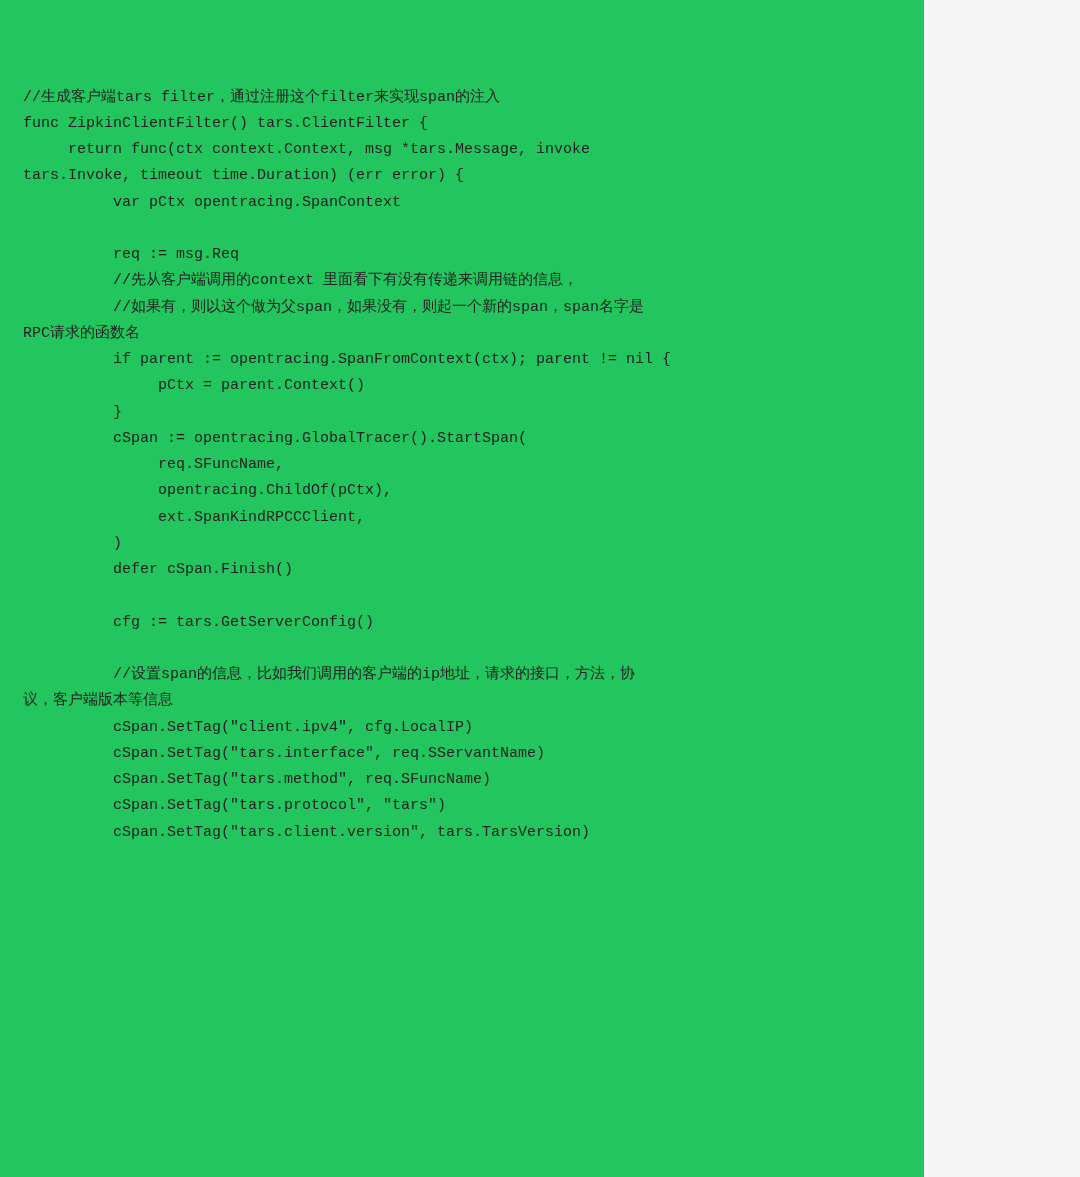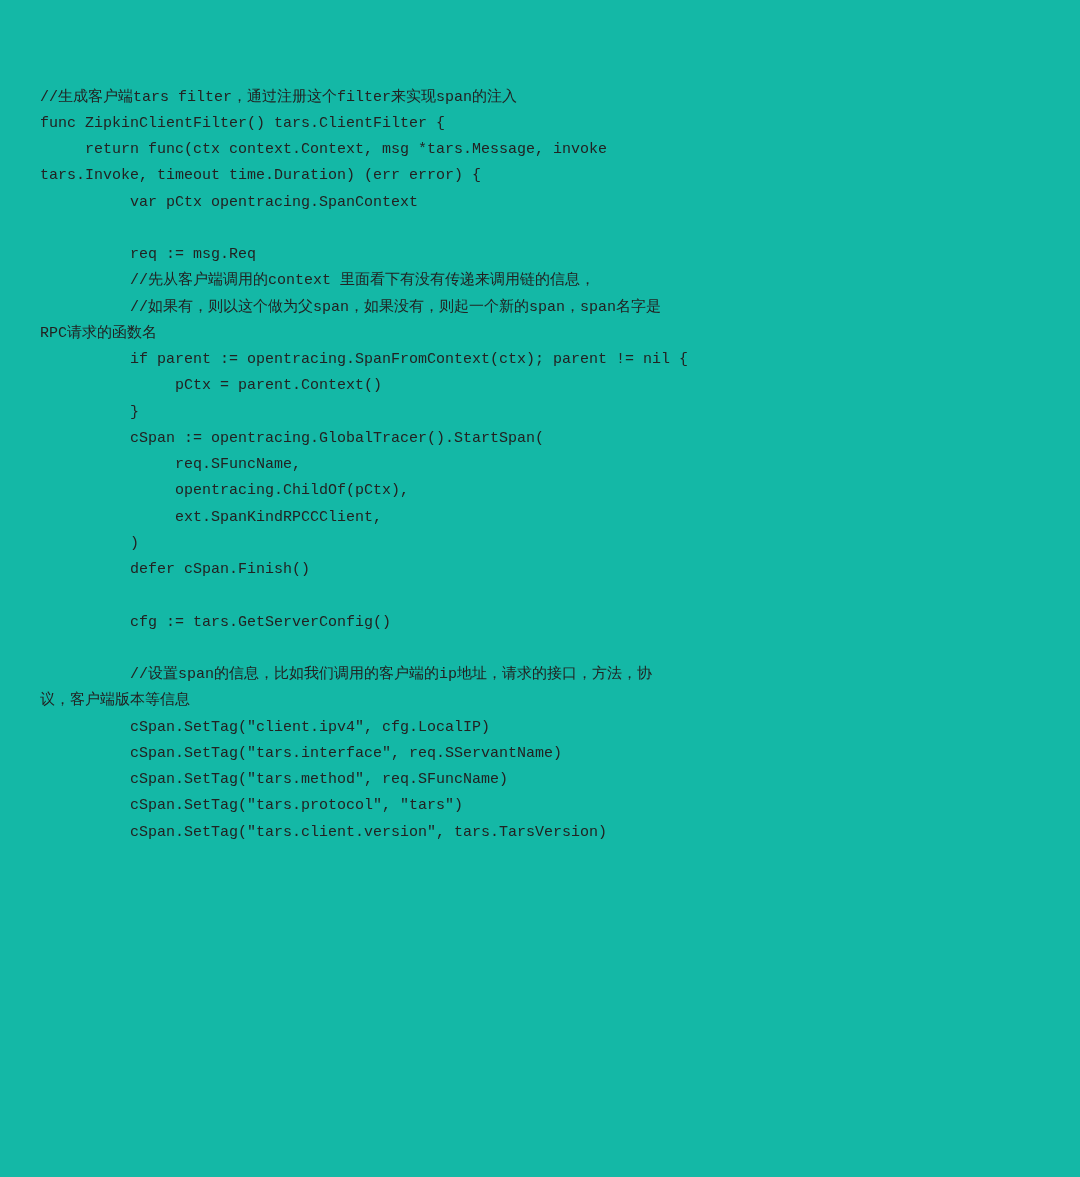--- a/index.html
+++ b/index.html
@@ -10,24 +10,24 @@
 
     body {
       background-color: #f5f5f5;
       font-family: 'Courier New', Courier, monospace;
       font-size: 15px;
       line-height: 1.6;
       color: #1a1a1a;
     }
 
     .code-container {
-      background-color: #14b8a6;
-      width: 1080px;
+      background-color: #22c55e;
+      width: 924px;
       min-height: 1177px;
-      padding: 32px 40px;
+      padding: 32px 23px;
       overflow: auto;
     }
 
     .code-block {
       white-space: pre-wrap;
       word-break: break-word;
       font-family: 'Courier New', Courier, monospace;
       font-size: 15px;
       line-height: 1.75;
       color: #222;

